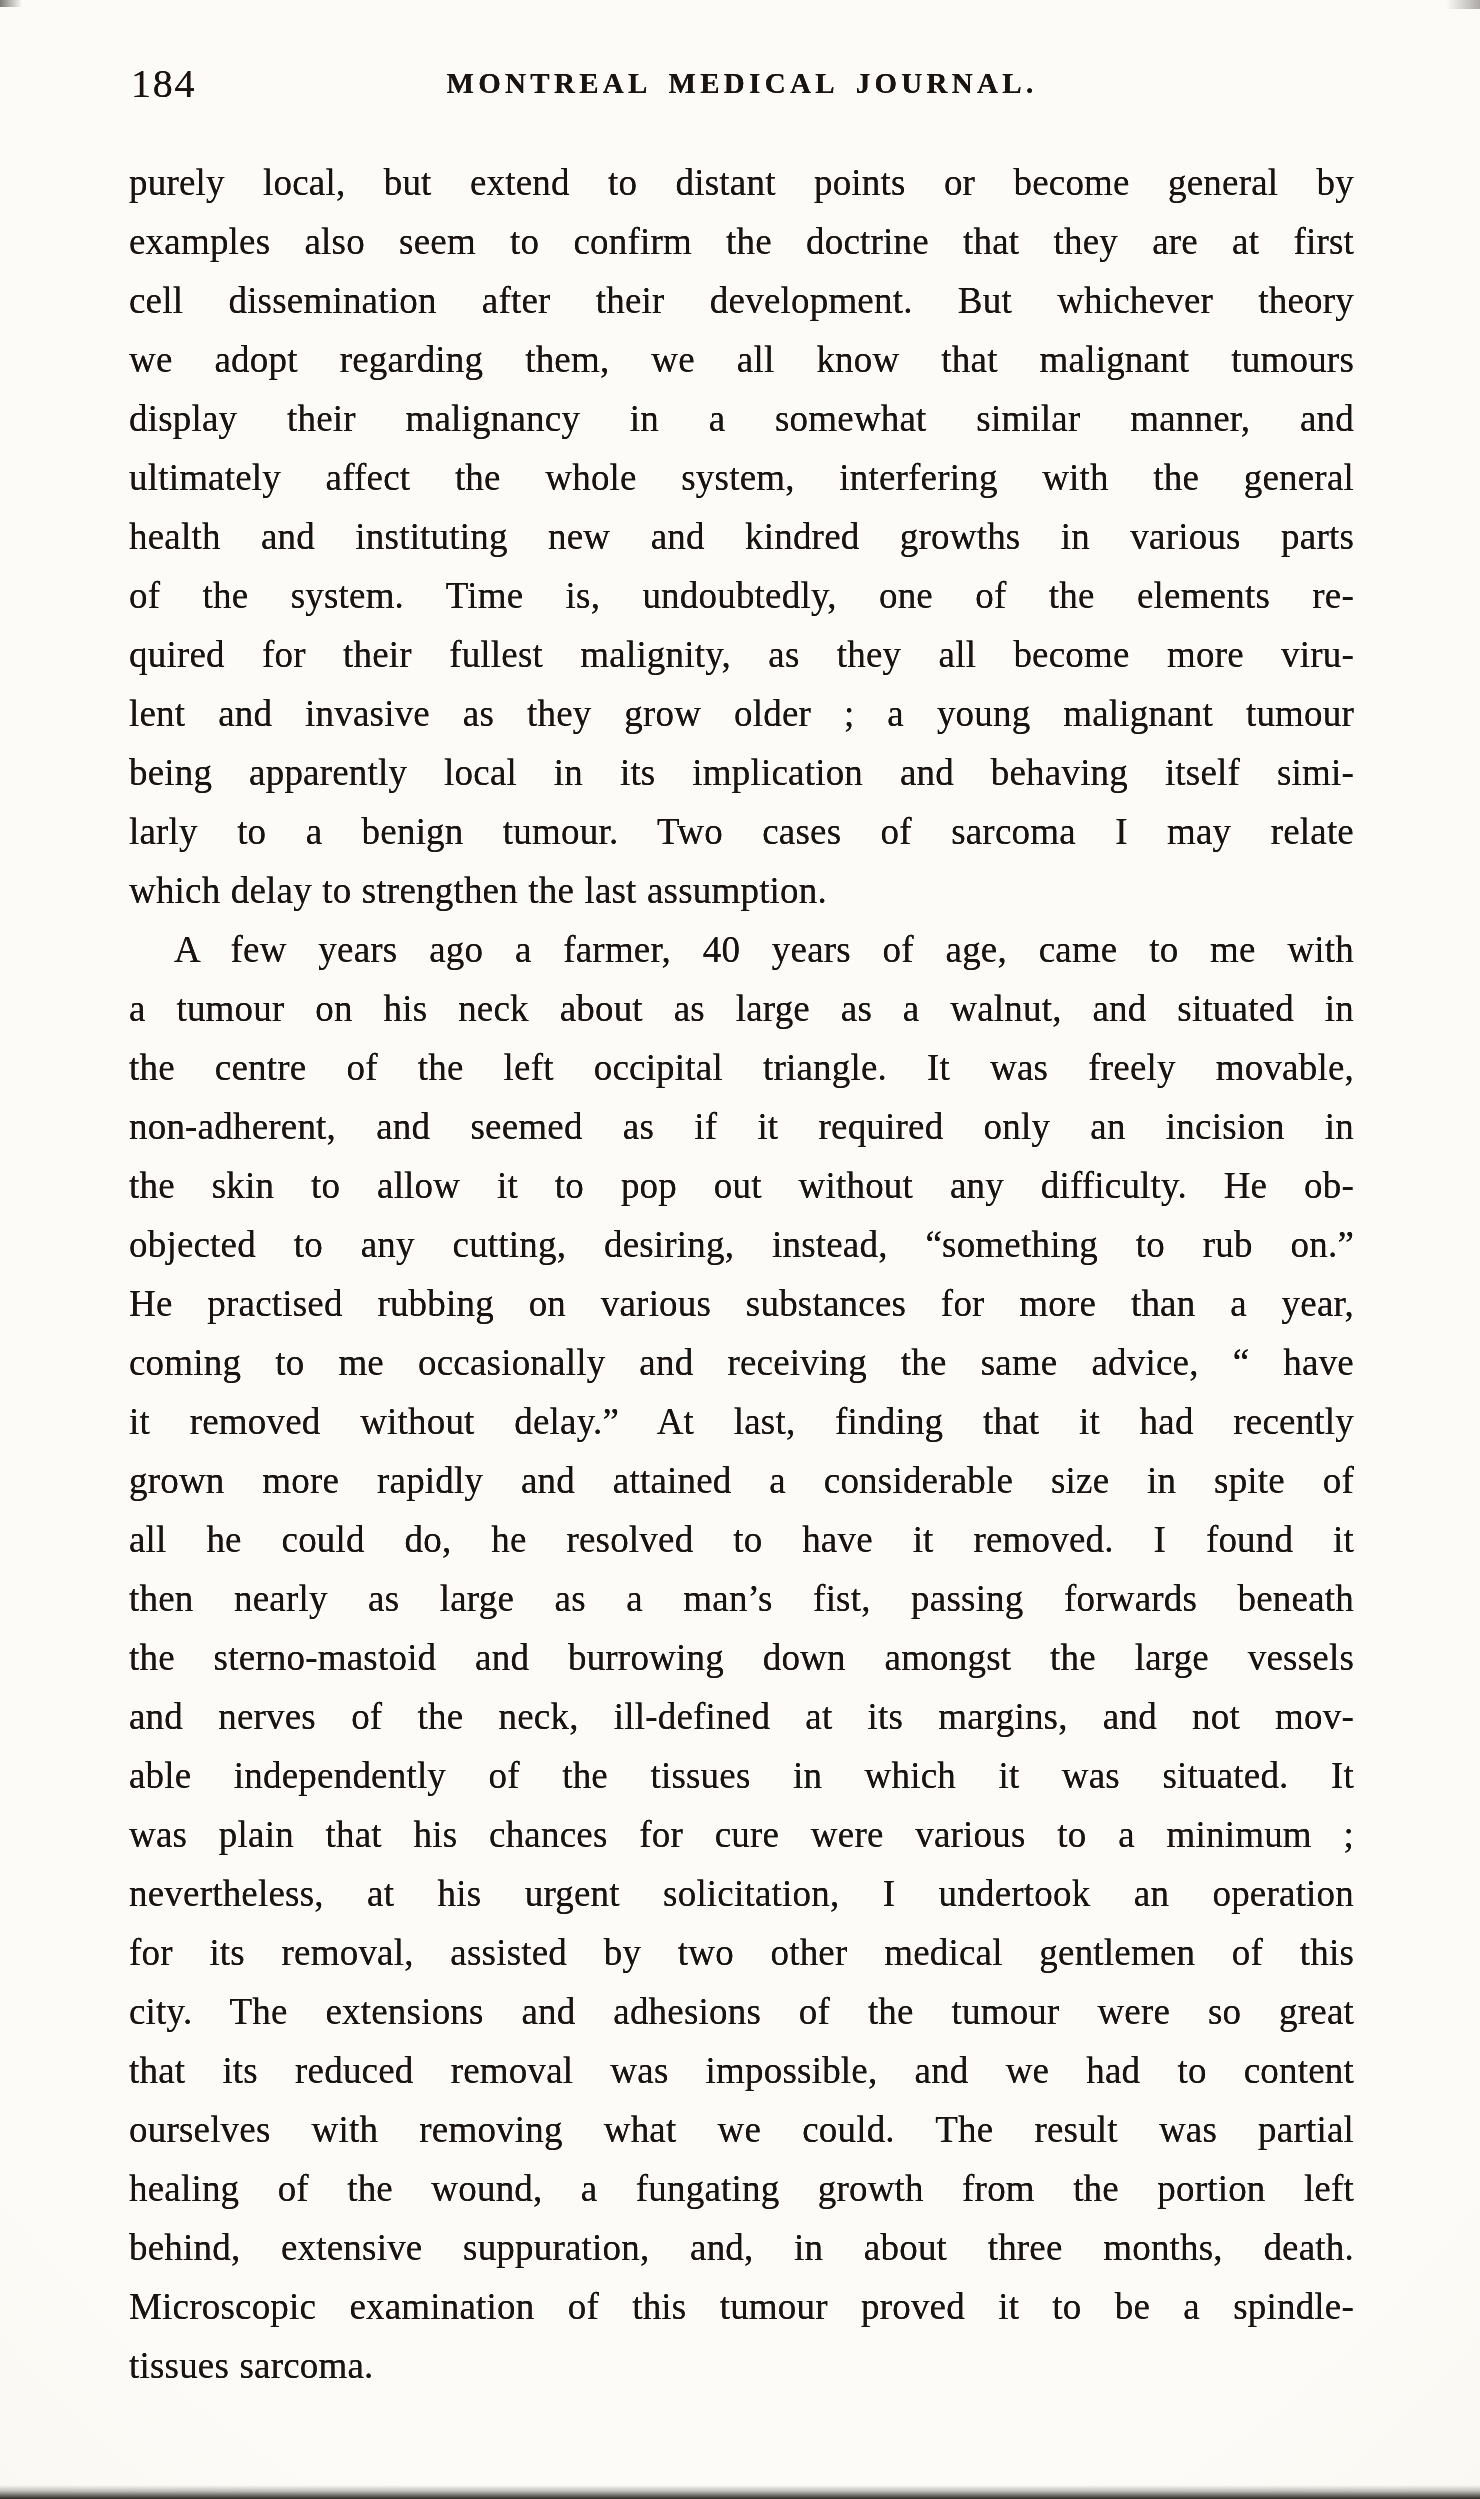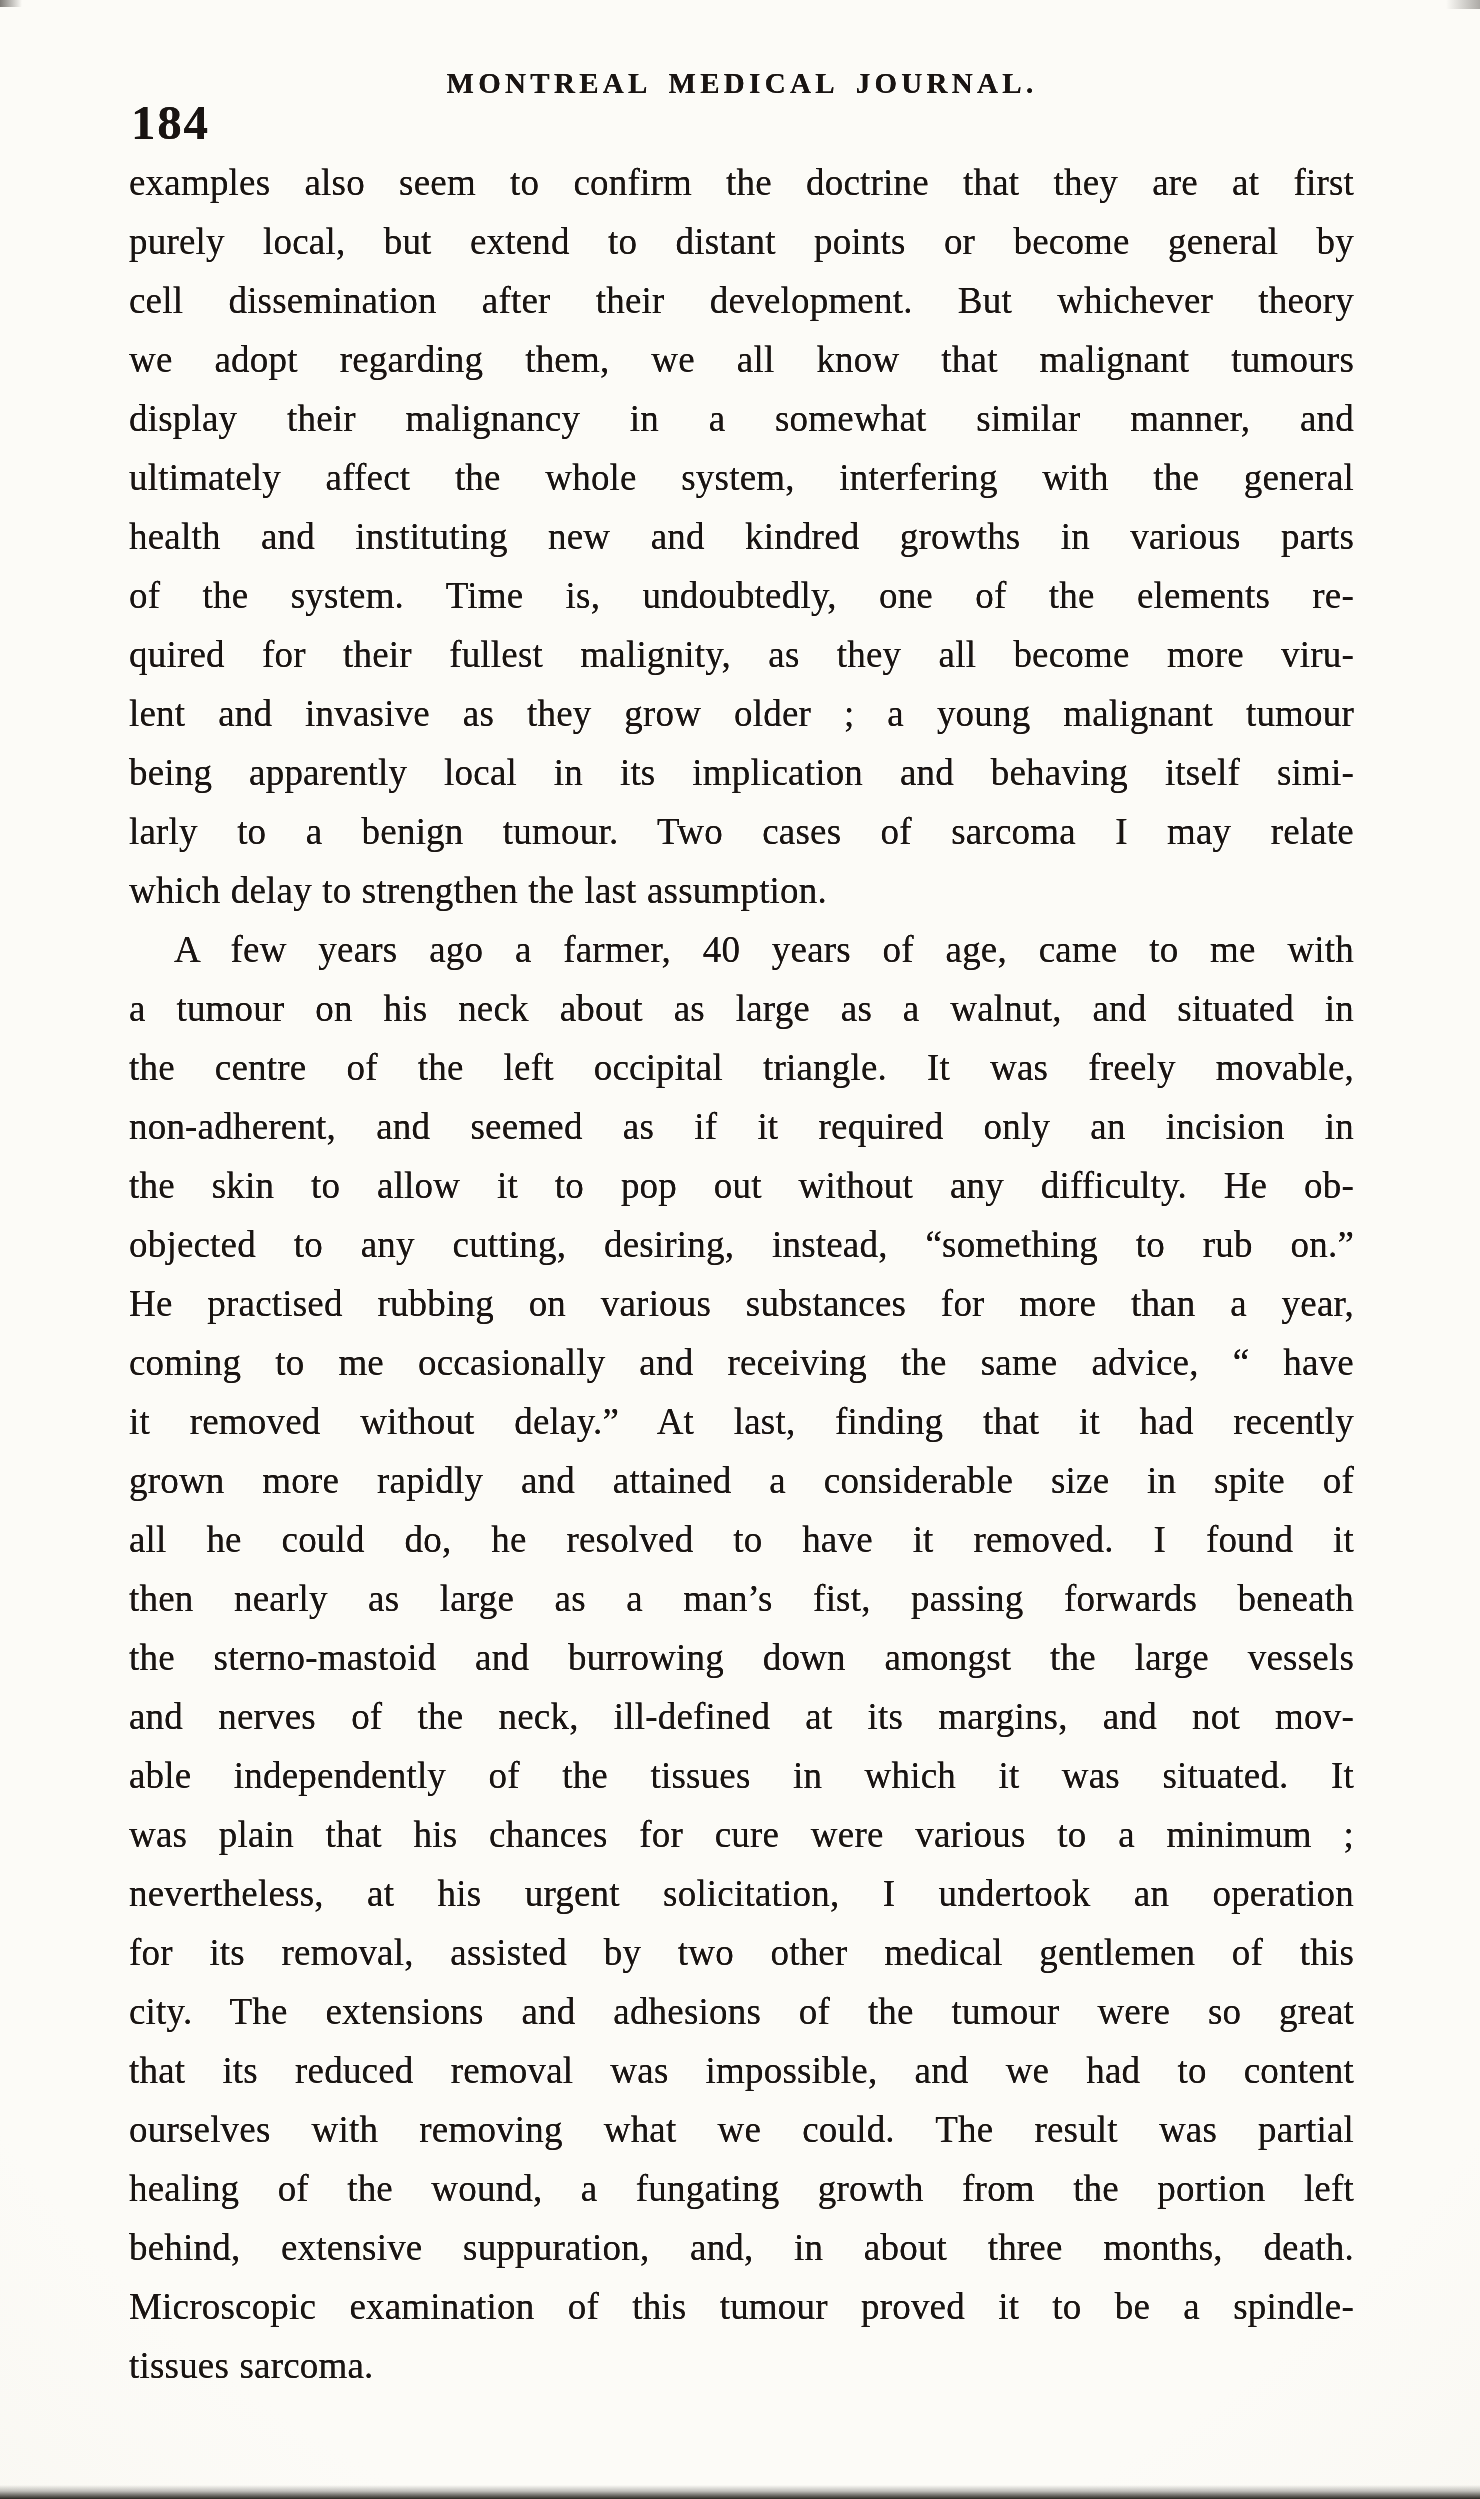--- a/index.html
+++ b/index.html
@@ -25,25 +25,24 @@
     position: absolute;
     top: 60px;
     left: 131px;
     width: 1222px;
     height: 60px;
   }
   .page-num {
     position: absolute;
     left: 0;
     top: 0;
-    font-size: 49px;
-    font-weight: bold;
+    font-size: 40px;
+    font-weight: normal;
     letter-spacing: 1.7px;
     text-shadow: 0 0 0.5px #191412;
-    margin-top: 34px;
   }
   .journal {
     width: 100%;
     text-align: center;
     font-size: 29px;
     font-weight: bold;
     letter-spacing: 4.3px;
     padding-top: 6.9px;
     word-spacing: 6.9px;
     text-shadow: 0 0 0.4px #191412;
@@ -98,22 +97,22 @@
 </head>
 <body>
 
 <div class="page">
   <div class="header">
     <span class="page-num">184</span>
     <div class="journal">MONTREAL MEDICAL JOURNAL.</div>
   </div>
 
   <div class="text-block">
+      <div class="line">purely local, but extend to distant points or become general by</div>
       <div class="line">examples also seem to confirm the doctrine that they are at first</div>
-      <div class="line">purely local, but extend to distant points or become general by</div>
       <div class="line">cell dissemination after their development. But whichever theory</div>
       <div class="line">we adopt regarding them, we all know that malignant tumours</div>
       <div class="line">display their malignancy in a somewhat similar manner, and</div>
       <div class="line">ultimately affect the whole system, interfering with the general</div>
       <div class="line">health and instituting new and kindred growths in various parts</div>
       <div class="line">of the system.  Time is, undoubtedly, one of the elements re-</div>
       <div class="line">quired for their fullest malignity, as they all become more viru-</div>
       <div class="line">lent and invasive as they grow older ; a young malignant tumour</div>
       <div class="line">being apparently local in its implication and behaving itself simi-</div>
       <div class="line">larly to a benign tumour.  Two cases of sarcoma I may relate</div>

